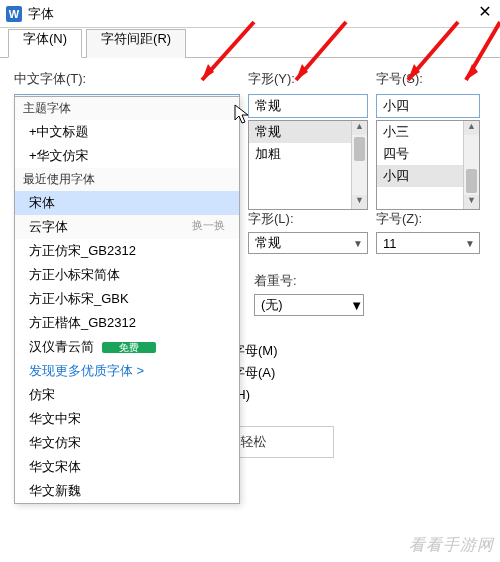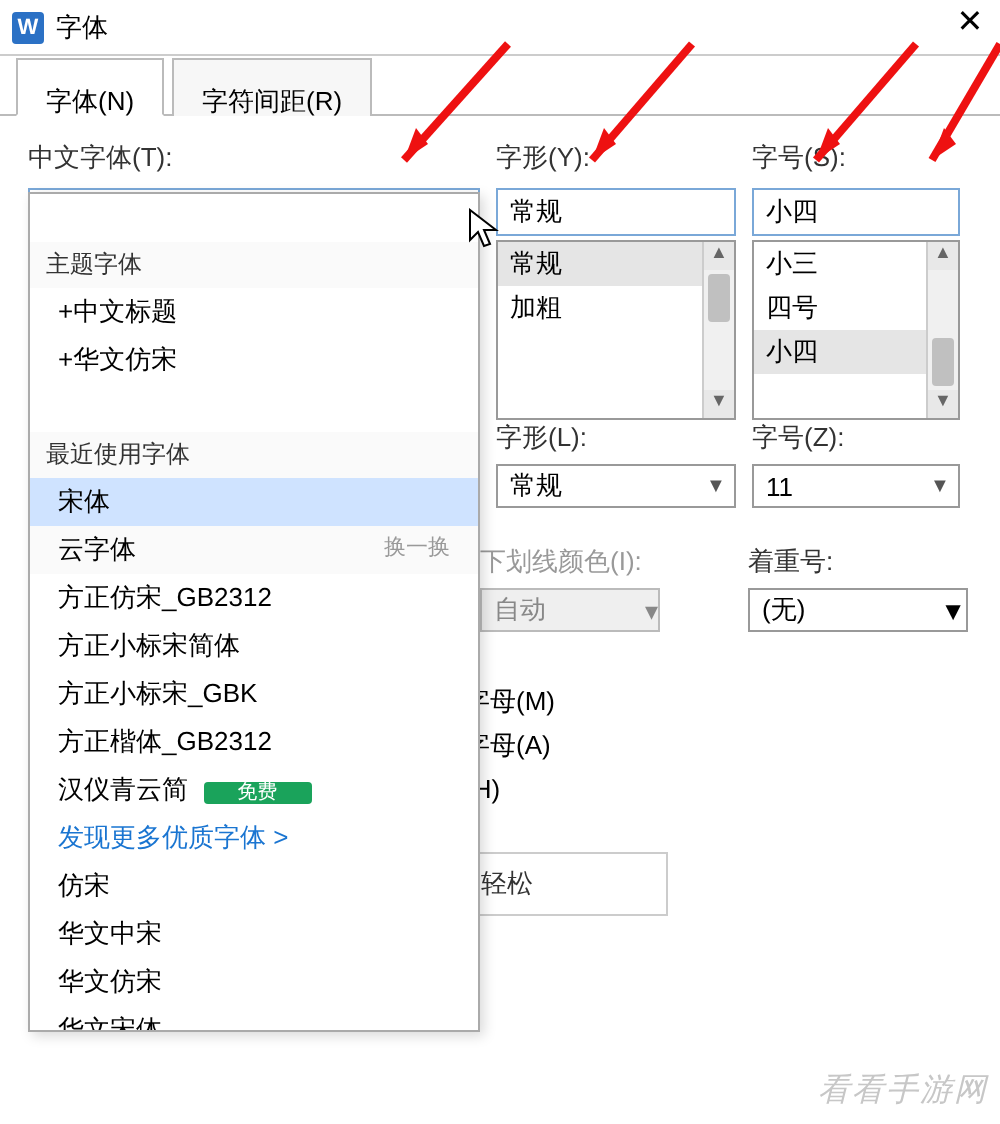--- a/index.html
+++ b/index.html
@@ -2,34 +2,34 @@
 <html><head>
 <meta charset="utf-8">
 <style>
 * { box-sizing: border-box; font-family: "Microsoft YaHei", "SimSun", sans-serif; font-size: 13px; }
 body { margin: 0; background: #fff; width: 500px; height: 562px; overflow: hidden; position: relative; }
 .titlebar { display: flex; align-items: center; height: 28px; border-bottom: 1px solid #ccc; padding: 0 6px; }
 .titlebar .appicon { width: 16px; height: 16px; background:#2b71c5; color:#fff; display:flex; align-items:center; justify-content:center; font-size:11px; font-weight:bold; border-radius:2px; margin-right:6px;}
 .titlebar .title { flex:1; }
 .titlebar .close { width:18px; height:18px; font-size:16px; line-height:14px; text-align:center; cursor:pointer; }
 .tabs { display:flex; border-bottom:1px solid #bbb; height:30px; padding-left:8px; }
-.tab { padding:12px 14px; border:1px solid #bbb; border-bottom:none; margin-right:4px; background:#f7f7f7; position:relative; top:1px; cursor:pointer;}
+.tab { padding:0 14px; border:1px solid #bbb; border-bottom:none; margin-right:4px; background:#f7f7f7; position:relative; top:1px; cursor:pointer;}
 .tab.active { background:#fff; border-bottom:1px solid #fff; }
 .body { position:relative; padding:12px 14px; }
 .row-labels { display:flex; }
 .label { color:#333; margin-bottom:4px; }
 .col1 { width:226px; }
 .col2 { width:120px; margin-left:8px; }
 .col3 { width:104px; margin-left:8px; }
 .combo { display:flex; border:1px solid #7aa8d8; height:24px; background:#fff; align-items:center; padding-left:6px; cursor:pointer; position:relative;}
 .combo .txt { flex:1; white-space:nowrap; overflow:hidden;}
 .combo .chev { width:18px; text-align:center; color:#555; font-size:10px;}
 .field-row { display:flex; margin-top:2px; }
 .dropdown-panel { position:absolute; left:14px; top:96px; width:226px; background:#fff; border:1px solid #aaa; box-shadow:2px 2px 6px rgba(0,0,0,.15); z-index:5; max-height:420px; overflow:hidden;}
-.dd-group { font-size:12px; color:#333; padding:3px 8px; background:#fafafa;margin-top:24px;}
+.dd-group { font-size:12px; color:#333; padding:3px 8px; background:#fafafa;}
 .dd-item { font-size:13px; padding:3px 14px; cursor:pointer; display:flex; justify-content:space-between; align-items:flex-start;}
 .dd-item.selected { background:#cfe3ff; }
 .dd-item.link { color:#1a75d1; }
 .dd-swap { font-size:11px; color:#999;}
 .dd-badge { font-size:10px; background:#1aa35b; color:#fff; padding:0 17px; border-radius:2px; margin-left:4px;}
 .listbox { border:1px solid #999; height:90px; overflow:hidden; display:flex; background:#fff;}
 .listbox .items { flex:1; }
 .listbox .item { padding:2px 6px; cursor:pointer; }
 .listbox .item.sel { background:#e5e5e5; }
 .listbox .scroll { width:16px; background:#f0f0f0; position:relative; border-left:1px solid #ccc;}
@@ -126,27 +126,20 @@
       <div class="label">字号(Z):</div>
       <div class="combo2">
         <span class="txt" style="flex:1">11</span>
         <span class="chev">▼</span>
       </div>
     </div>
   </div>
 
   <div class="section3">
     <div class="col1"></div>
-    <div class="sect-col" style="width:120px">
-      <div class="label" style="color:#999">下划线颜色(I):</div>
-      <div class="gray-combo">
-        <span style="flex:1">自动</span>
-        <span class="chev">▾</span>
-      </div>
-    </div>
     <div class="sect-col" style="margin-left:14px">
       <div class="label">着重号:</div>
       <div class="plain-combo">
         <span style="flex:1">(无)</span>
         <span class="chev">▼</span>
       </div>
     </div>
   </div>
 
   <div class="checks">

